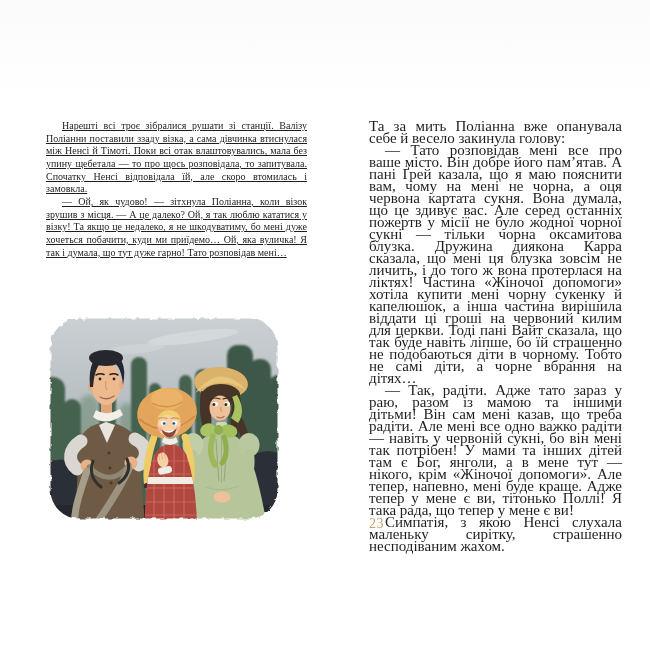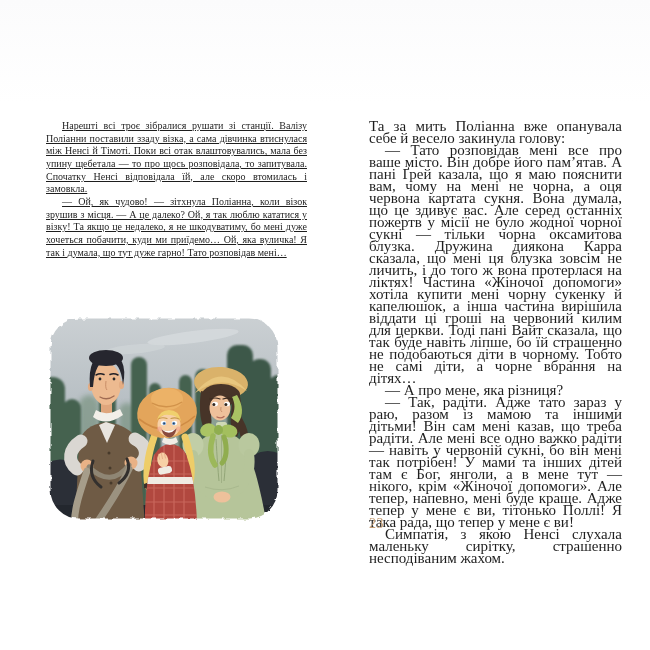--- a/index.html
+++ b/index.html
@@ -223,20 +223,19 @@
 
         <rect x="4" y="4" width="234" height="207" rx="32" fill="none" stroke="#ffffff" stroke-width="7" filter="url(#rough)"></rect>
       </svg>
     </figure>
   </section>
 
   <section>
     <div class="text-block tb-right">
       <p>Та за мить Поліанна вже опанувала себе й весело закинула голову:</p>
       <p class="indent">— Тато розповідав мені все про ваше місто. Він добре його пам’ятав. А пані Ґрей казала, що я маю пояснити вам, чому на мені не чорна, а оця червона картата сукня. Вона думала, що це здивує вас. Але серед останніх пожертв у місії не було жодної чорної сукні — тільки чорна оксамитова блузка. Дружина диякона Карра сказала, що мені ця блузка зовсім не личить, і до того ж вона протерлася на ліктях! Частина «Жіночої допомоги» хотіла купити мені чорну сукенку й капелюшок, а інша частина вирішила віддати ці гроші на червоний килим для церкви. Тоді пані Вайт сказала, що так буде навіть ліпше, бо їй страшенно не подобаються діти в чорному. Тобто не самі діти, а чорне вбрання на дітях…</p>
-      <p class="indent">— А про мене, яка різниця?</p>
       <p class="indent">— Так, радіти. Адже тато зараз у раю, разом із мамою та іншими дітьми! Він сам мені казав, що треба радіти. Але мені все одно важко радіти — навіть у червоній сукні, бо він мені так потрібен! У мами та інших дітей там є Бог, янголи, а в мене тут — нікого, крім «Жіночої допомоги». Але тепер, напевно, мені буде краще. Адже тепер у мене є ви, тітонько Поллі! Я така рада, що тепер у мене є ви!</p>
       <p class="indent">Симпатія, з якою Ненсі слухала маленьку сирітку, страшенно несподіваним жахом.</p>
     </div>
     <div class="page-number">23</div>
   </section>
 
 </div>
 
 </body></html>

